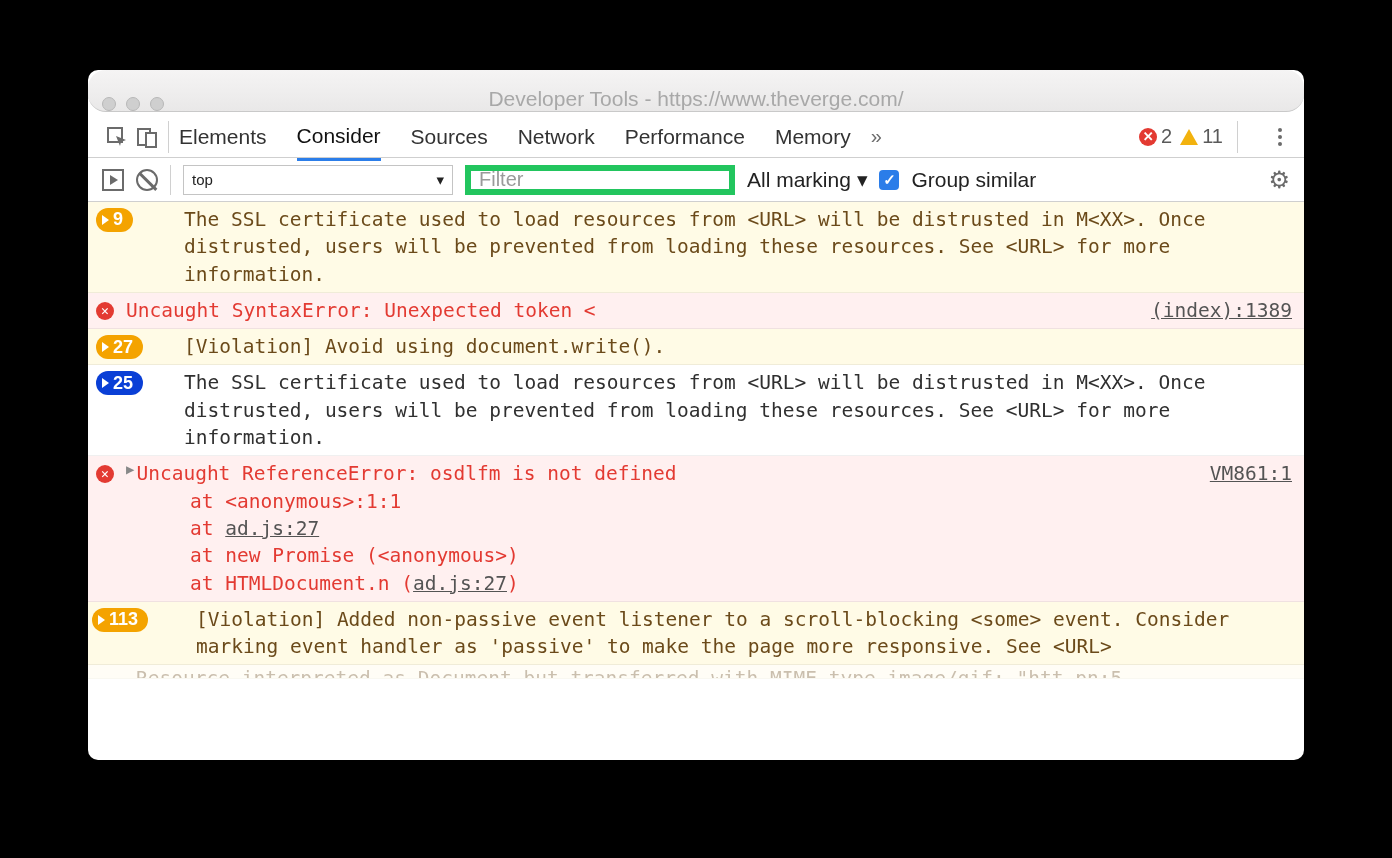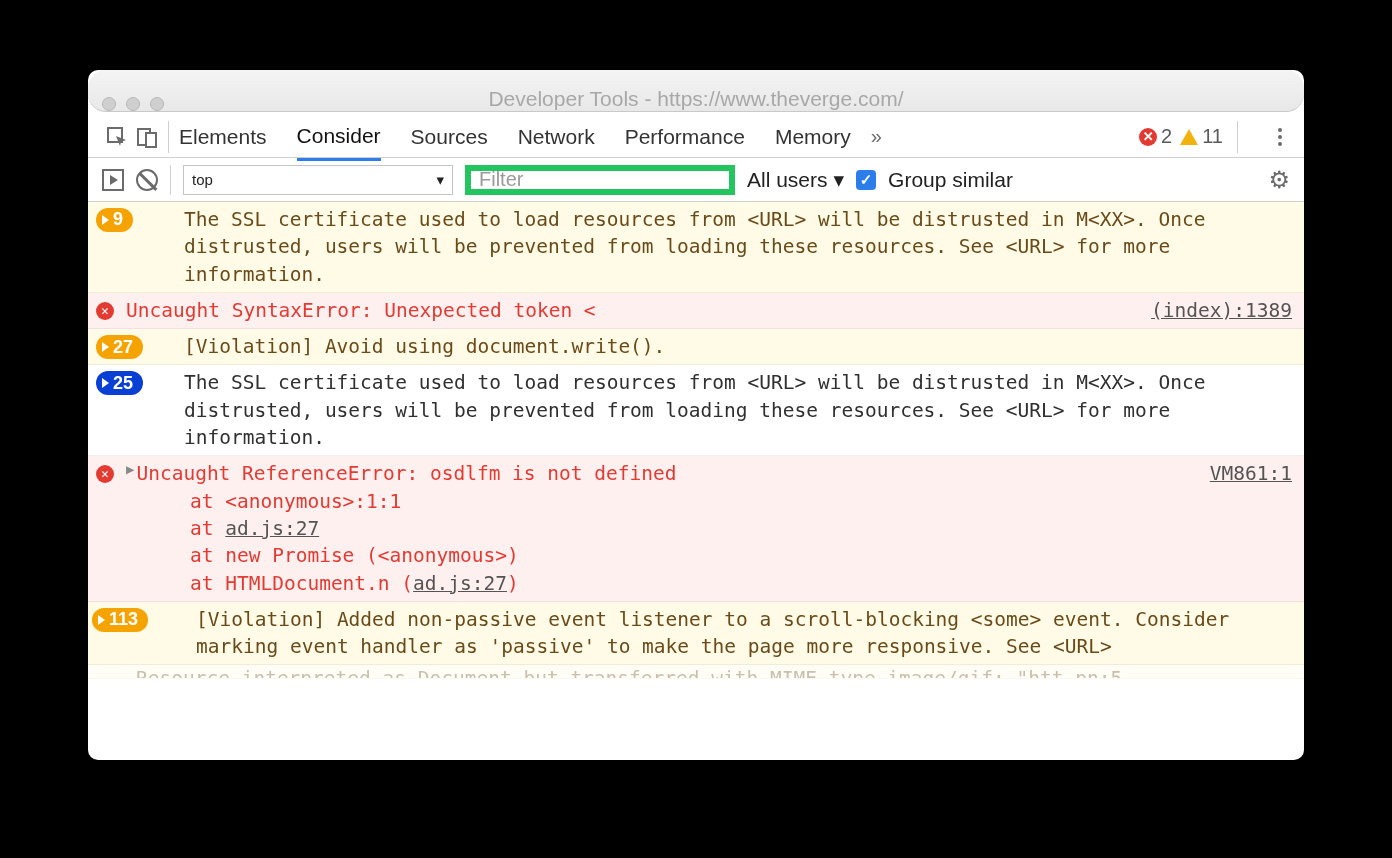--- a/index.html
+++ b/index.html
@@ -299,21 +299,21 @@
   <div class="toolbar">
     <div class="play-outline"></div>
     <div class="noentry"></div>
     <div class="vsep"></div>
     <div class="ctx-select">
       <span>top</span>
       <span>▾</span>
     </div>
     <input class="filter-input" placeholder="Filter" style="">
     <div class="levels">
-      <span>All users</span>
+      <span>All marking</span>
       <span>▾</span>
     </div>
     <span class="chk">✓</span>
     <span class="group-similar">Group similar</span>
     <div class="gear">⚙</div>
   </div>
 
   <div class="consolerows">
 
     <div class="row warning">

